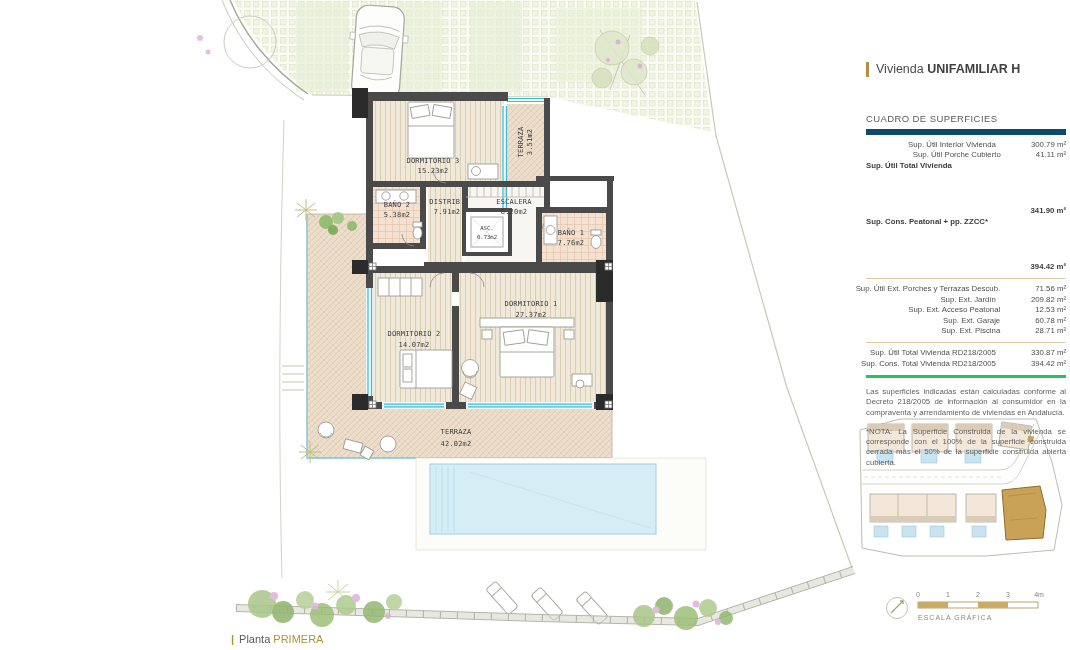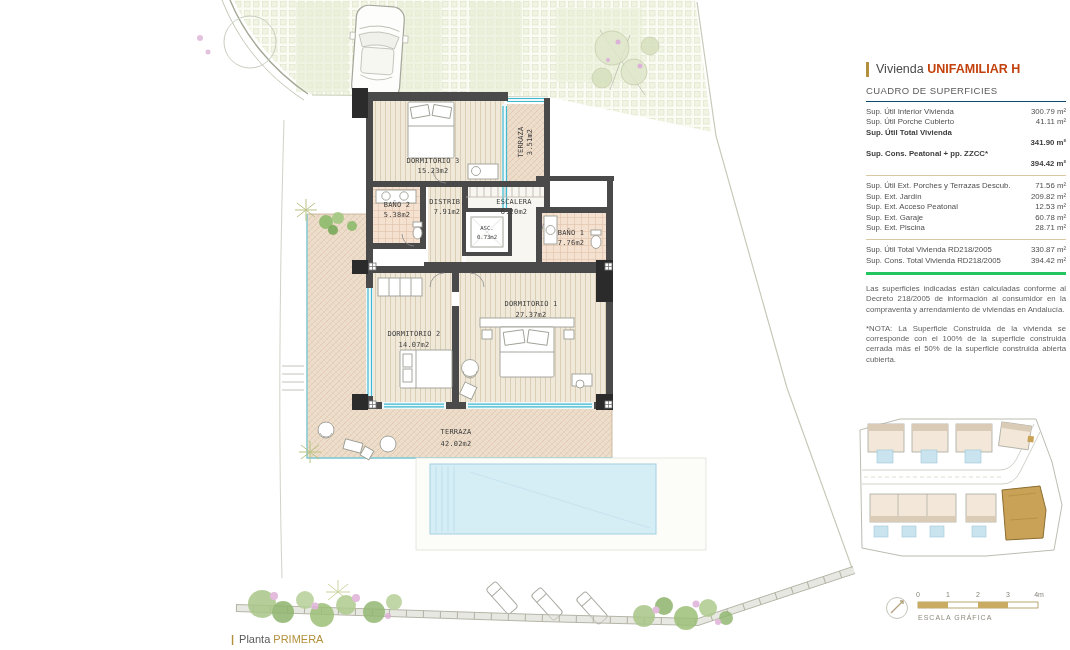--- a/index.html
+++ b/index.html
@@ -7,26 +7,26 @@
         font-family:"Liberation Sans", sans-serif;}
   svg text{font-family:"DejaVu Sans Mono", monospace;}
   .rlbl{font-size:7px;fill:#3c3c3c;letter-spacing:.2px;}
   .rlbl-sm{font-size:5.6px;fill:#3c3c3c;}
   .stick{font-size:7px;fill:#85837a;font-family:"Liberation Sans",sans-serif;}
   .slabel{font-size:7px;fill:#8c897c;letter-spacing:1px;font-family:"Liberation Sans",sans-serif;}
 
   
   .panel{position:absolute;left:866px;top:62px;width:200px;color:#4a4a4a;}
   .panel-header{border-left:3px solid #b3903d;padding-left:7px;font-size:12.5px;line-height:15px;}
-  .panel-header .pname{color:#c2410c;font-weight:bold;}
-  .surfaces-title{margin-top:8px;font-size:9.5px;letter-spacing:.4px;color:#5a5a5a;
-                  border-bottom:1px solid #0c4a6e;padding-bottom:5px;}
+  .panel-header .pname{color:#404040;font-weight:bold;}
+  .surfaces-title{margin-top:36px;font-size:9.5px;letter-spacing:.4px;color:#5a5a5a;
+                  border-bottom:6px solid #0c4a6e;padding-bottom:5px;}
   .srow-group{border-bottom:1px solid #d8c9a3;padding:5px 0 6px 0;}
   .srow-group:last-of-type{border-bottom:3px solid #22c55e;}
-  .srow{display:flex;justify-content:space-between;font-size:7.8px;line-height:10.4px;color:#4f4f4f;}
+  .srow{display:flex;justify-content:flex-end;font-size:7.8px;line-height:10.4px;color:#4f4f4f;gap:35px;}
   .srow .lbl{white-space:nowrap;}
   .srow .val{white-space:nowrap;text-align:right;}
   .srow.bold{font-weight:bold;color:#3d3d3d;flex-direction:column;}
   .note{margin-top:9px;font-size:7.8px;line-height:10.2px;text-align:justify;color:#5f5f5f;}
 
   
   .caption{position:absolute;left:231px;top:633px;font-size:11px;color:#5a5a5a;}
   .caption .bar{color:#b3903d;font-weight:bold;margin-right:5px;}
   .caption .cname{color:#b3903d;font-weight:normal;}
 </style>

